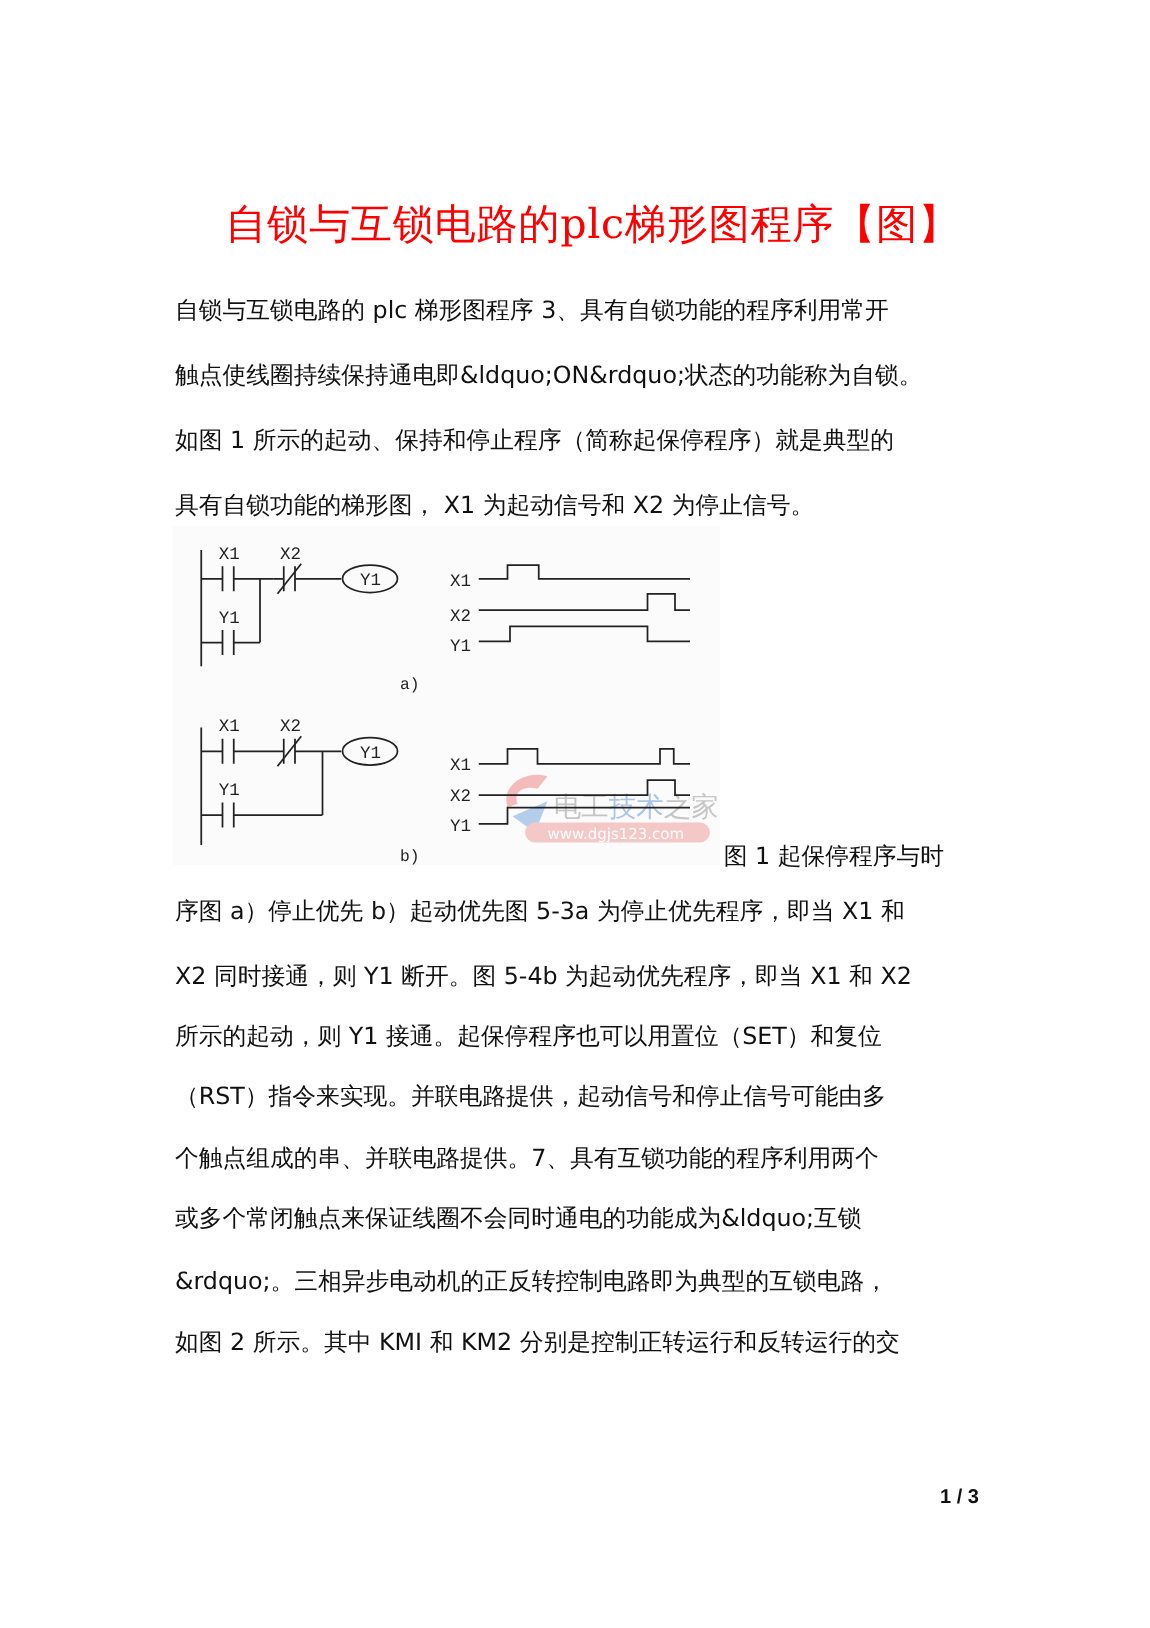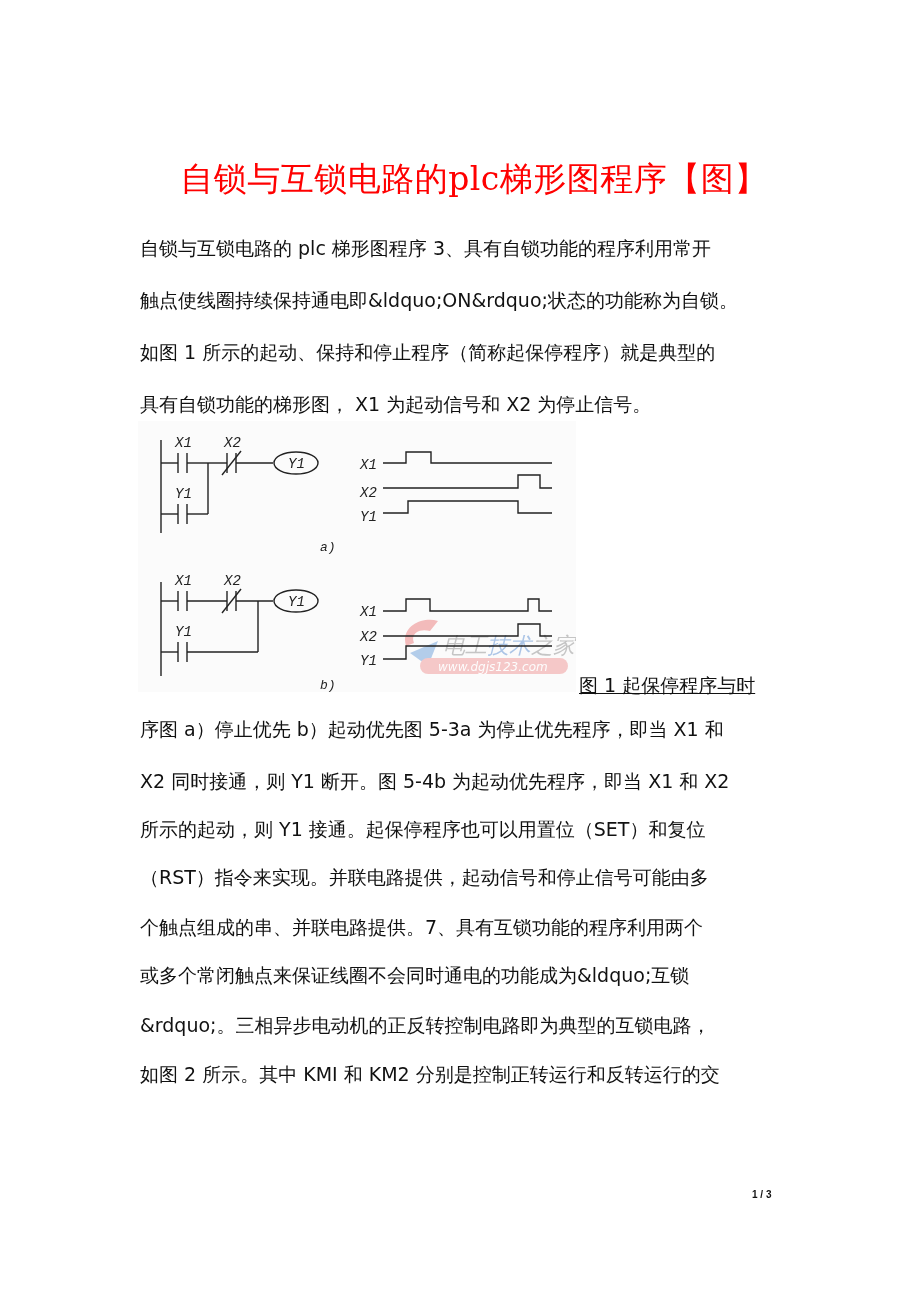--- a/index.html
+++ b/index.html
@@ -37,41 +37,39 @@
       white-space: nowrap;
       color: #111111;
     }
     .figure {
       position: absolute;
       left: 138px;
       top: 421px;
       width: 438px;
       height: 271px;
       background: #fbfbfb;
-      font-style: italic;
     }
     .figure svg {
       position: absolute;
       left: 0;
       top: 0;
     }
     .caption-inline {
       position: absolute;
       left: 579px;
       top: 672px;
       font-size: 19px;
       line-height: 26px;
       white-space: nowrap;
-      text-decoration: underline;
     }
     .page-number {
       position: absolute;
       left: 752px;
       top: 1189px;
-      font-size: 10px;
+      font-size: 16px;
       font-weight: bold;
       font-family: "Liberation Sans", sans-serif;
       color: #111;
     }
   </style>
 </head>
 <body>
 
 <h1 class="page-title">自锁与互锁电路的plc梯形图程序【图】</h1>
 

